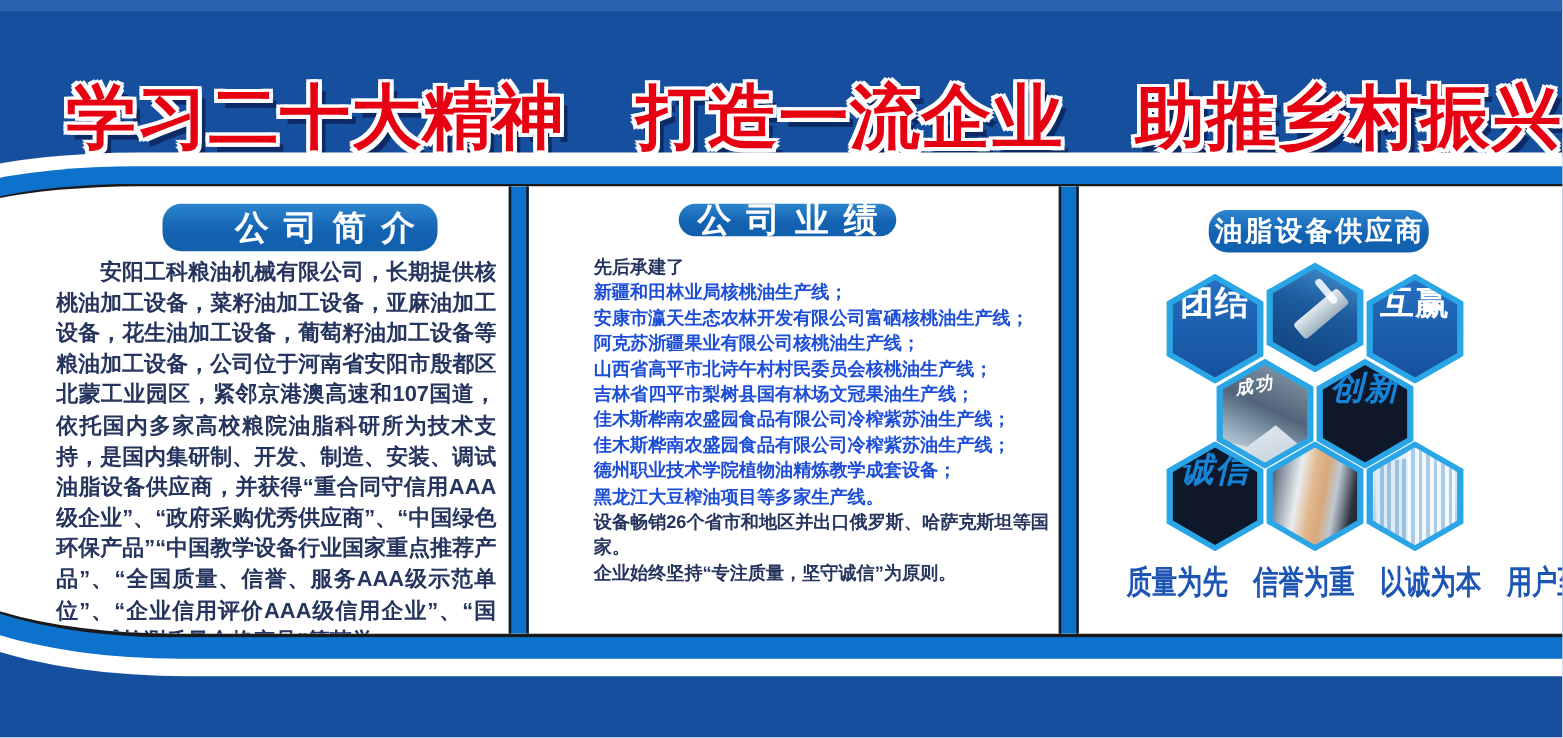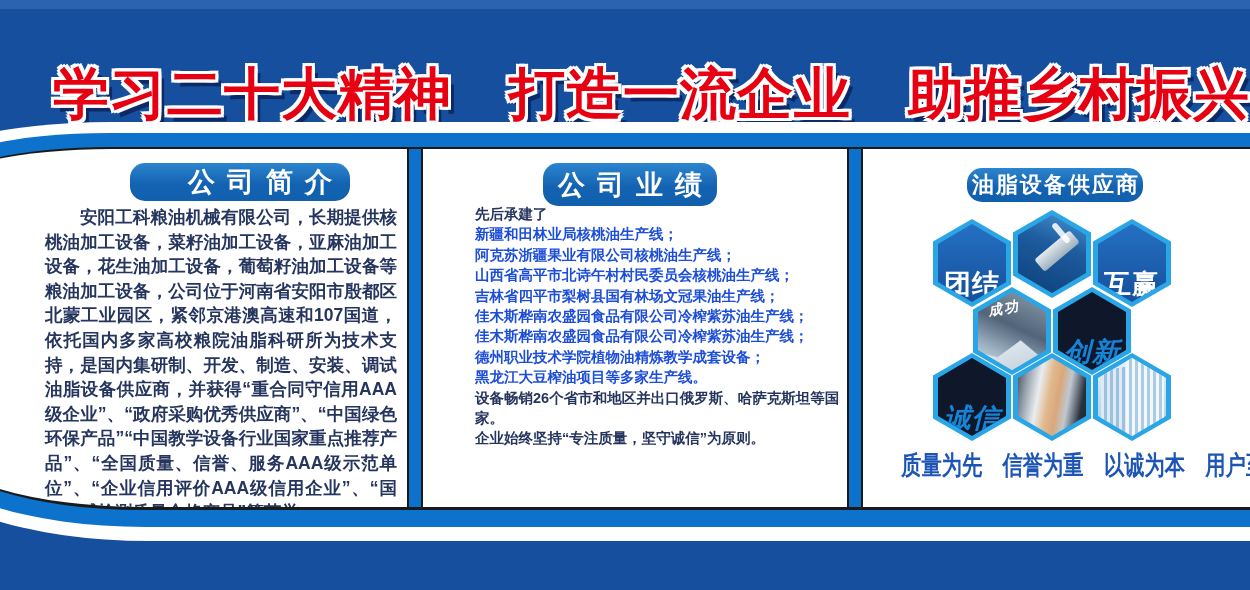--- a/index.html
+++ b/index.html
@@ -32,40 +32,40 @@
   .divider{position:absolute;top:0;bottom:0;width:12px;background:#0c72cc;
     border-left:2px solid #191919;border-right:2px solid #191919;}
   .divider.d1{left:407px;}
   .divider.d2{left:847px;}
 
   
   .badge{position:absolute;display:flex;align-items:center;justify-content:center;
     background:linear-gradient(180deg,#2c85ce 0%,#1463b2 55%,#1160ae 100%);
     border-radius:15px;color:#fff;font-weight:bold;}
   .badge-intro{left:130px;top:14px;width:180px;height:38px;font-size:27px;letter-spacing:12px;text-indent:12px;padding-left:40px;}
-  .badge-achv{left:543px;top:14px;width:174px;height:43px;font-size:27px;letter-spacing:12px;text-indent:12px;}
+  .badge-achv{left:543px;top:14px;width:174px;height:26px;font-size:27px;letter-spacing:12px;text-indent:12px;}
   .badge-sup{left:967px;top:19px;width:176px;height:34px;font-size:22px;letter-spacing:2px;text-indent:2px;}
 
   
   .intro-body{position:absolute;left:45px;top:56px;width:352px;margin:0;
     font-size:17.5px;line-height:24.6px;font-weight:bold;color:#26355e;
     text-align:justify;text-indent:2em;}
 
   
   .achv-lines{position:absolute;left:475px;top:55px;width:372px;font-size:14.5px;
     line-height:20.4px;font-weight:bold;}
   .achv-lines p{margin:0;}
   .achv-lines .dark{color:#26355e;}
   .achv-lines .red{color:#1d4ed8;}
 
   
   .hex{position:absolute;width:78px;height:88px;background:#2aa6e6;
     clip-path:polygon(50% 0,100% 25.5%,100% 74.5%,50% 100%,0 74.5%,0 25.5%);}
   .hex-in{position:absolute;inset:5px;clip-path:polygon(50% 0,100% 25.5%,100% 74.5%,50% 100%,0 74.5%,0 25.5%);
-    display:flex;align-items:flex-end;justify-content:center;overflow:hidden;}
+    display:flex;align-items:flex-start;justify-content:center;overflow:hidden;}
   .hex-dark .hex-in{background:linear-gradient(180deg,#2570c2,#15509c);}
   .hex-dark .hex-in span{color:#fff;font-size:27px;font-weight:bold;letter-spacing:1px;}
   .hex-light .hex-in{background:#0f172a;font-style:italic;}
   .hex-light .hex-in span{color:#1583d6;font-size:27px;font-weight:bold;letter-spacing:1px;}
 
   .hex-team{left:933px;top:70px;}
   .hex-carrier{left:1013px;top:61px;}
   .hex-winwin{left:1093px;top:70px;}
   .hex-success{left:973px;top:138px;}
   .hex-innov{left:1053px;top:138px;}
@@ -119,20 +119,21 @@
             <span>公司简介</span>
           </div>
           <p class="intro-body">安阳工科粮油机械有限公司，长期提供核桃油加工设备，菜籽油加工设备，亚麻油加工设备，花生油加工设备，葡萄籽油加工设备等粮油加工设备，公司位于河南省安阳市殷都区北蒙工业园区，紧邻京港澳高速和107国道，依托国内多家高校粮院油脂科研所为技术支持，是国内集研制、开发、制造、安装、调试油脂设备供应商，并获得“重合同守信用AAA级企业”、“政府采购优秀供应商”、“中国绿色环保产品”“中国教学设备行业国家重点推荐产品”、“全国质量、信誉、服务AAA级示范单位”、“企业信用评价AAA级信用企业”、“国家权威检测质量合格产品”等荣誉。</p>
 
           <div class="badge badge-achv">
             <span>公司业绩</span>
           </div>
           <div class="achv-lines">
             <p class="dark">先后承建了</p>
             <p class="red">新疆和田林业局核桃油生产线；</p>
+            <p class="red">安康市瀛天生态农林开发有限公司富硒核桃油生产线；</p>
             <p class="red">阿克苏浙疆果业有限公司核桃油生产线；</p>
             <p class="red">山西省高平市北诗午村村民委员会核桃油生产线；</p>
             <p class="red">吉林省四平市梨树县国有林场文冠果油生产线；</p>
             <p class="red">佳木斯桦南农盛园食品有限公司冷榨紫苏油生产线；</p>
             <p class="red">佳木斯桦南农盛园食品有限公司冷榨紫苏油生产线；</p>
             <p class="red">德州职业技术学院植物油精炼教学成套设备；</p>
             <p class="red">黑龙江大豆榨油项目等多家生产线。</p>
             <p class="dark">设备畅销26个省市和地区并出口俄罗斯、哈萨克斯坦等国家。</p>
             <p class="dark">企业始终坚持“专注质量，坚守诚信”为原则。</p>
           </div>

